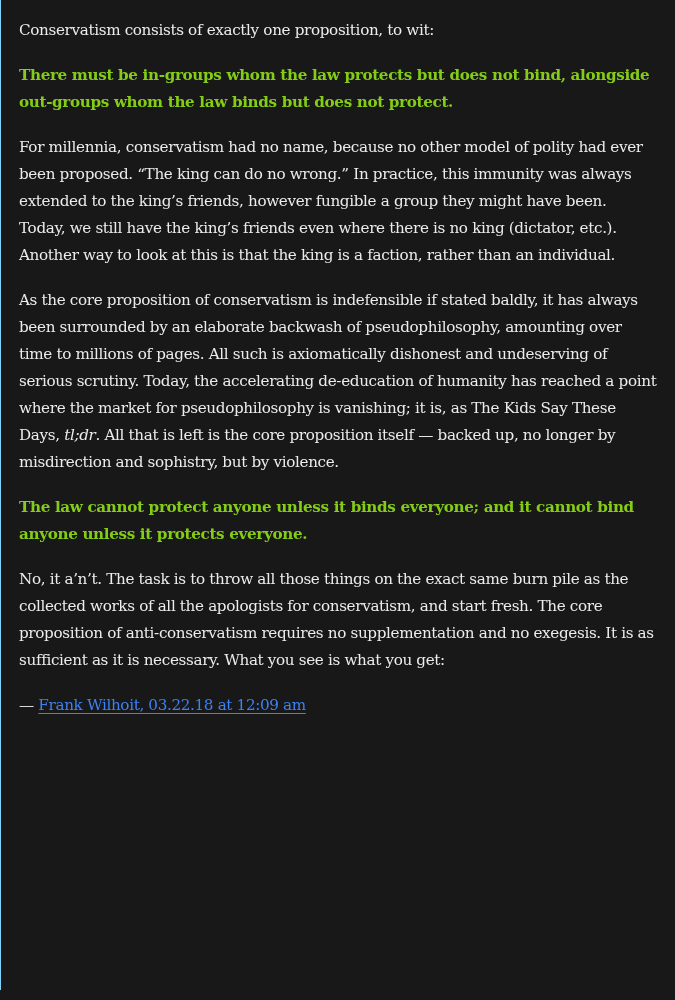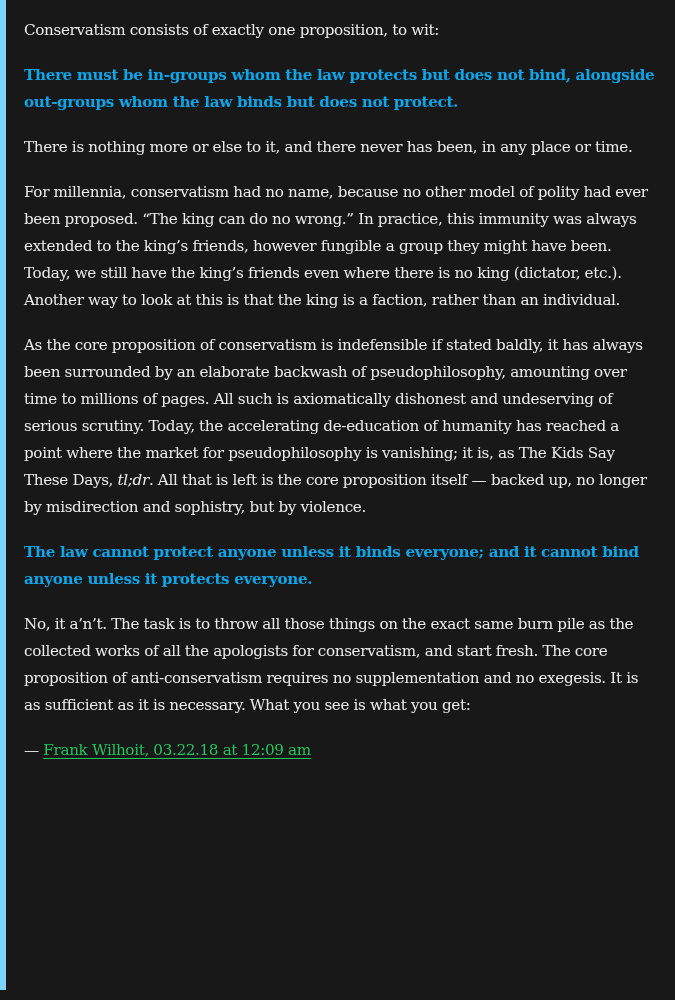--- a/index.html
+++ b/index.html
@@ -10,48 +10,47 @@
       background: #181818;
       overflow: hidden;
     }
     .quote {
       position: absolute;
       left: 0;
       top: 0;
       width: 675px;
       height: 990px;
       box-sizing: border-box;
-      border-left: 6px solid #7dd3fc;
+      border-left: 1px solid #7dd3fc;
       padding: 17px 18px 0 18px;
       color: #ececec;
       font-family: "DejaVu Serif", serif;
       font-size: 15.2px;
       line-height: 27px;
       letter-spacing: -0.35px;
     }
     .quote p {
       margin: 0 0 18px 0;
     }
-    .quote b { font-weight: bold; color: #0ea5e9; }
+    .quote b { font-weight: bold; color: #84cc16; }
     .quote i { font-style: italic; margin-top: 44px; }
     .cite {
       margin-top: 0;
       color: #e0e0e0;
     }
     .cite a {
-      color: #22c55e;
+      color: #3b82f6;
       text-decoration: underline;
       text-underline-offset: 3px;
     }
   </style>
 </head>
 <body>
 
 <blockquote class="quote" style="margin:0;">
   <p>Conservatism consists of exactly one proposition, to wit:</p>
   <p><b>There must be in-groups whom the law protects but does not bind, alongside out-groups whom the law binds but does not protect.</b></p>
-  <p>There is nothing more or else to it, and there never has been, in any place or time.</p>
   <p>For millennia, conservatism had no name, because no other model of polity had ever been proposed. “The king can do no wrong.” In practice, this immunity was always extended to the king’s friends, however fungible a group they might have been. Today, we still have the king’s friends even where there is no king (dictator, etc.). Another way to look at this is that the king is a faction, rather than an individual.</p>
   <p><span>As the core proposition of conservatism is indefensible if stated baldly, it has always been surrounded by an elaborate backwash of pseudophilosophy, amounting over time to millions of pages. All such is axiomatically dishonest and undeserving of serious scrutiny. Today, the accelerating de-education of humanity has reached a point where the market for pseudophilosophy is vanishing; it is, as The Kids Say These Days, </span><i>tl;dr</i><span>. All that is left is the core proposition itself — backed up, no longer by misdirection and sophistry, but by violence.</span></p>
   <p><b>The law cannot protect anyone unless it binds everyone; and it cannot bind anyone unless it protects everyone.</b></p>
   <p>No, it a’n’t. The task is to throw all those things on the exact same burn pile as the collected works of all the apologists for conservatism, and start fresh. The core proposition of anti-conservatism requires no supplementation and no exegesis. It is as sufficient as it is necessary. What you see is what you get:</p>
   <p class="cite"><span>— </span><a href="#">Frank Wilhoit, 03.22.18 at 12:09 am</a></p>
 </blockquote>
 
 </body></html>

